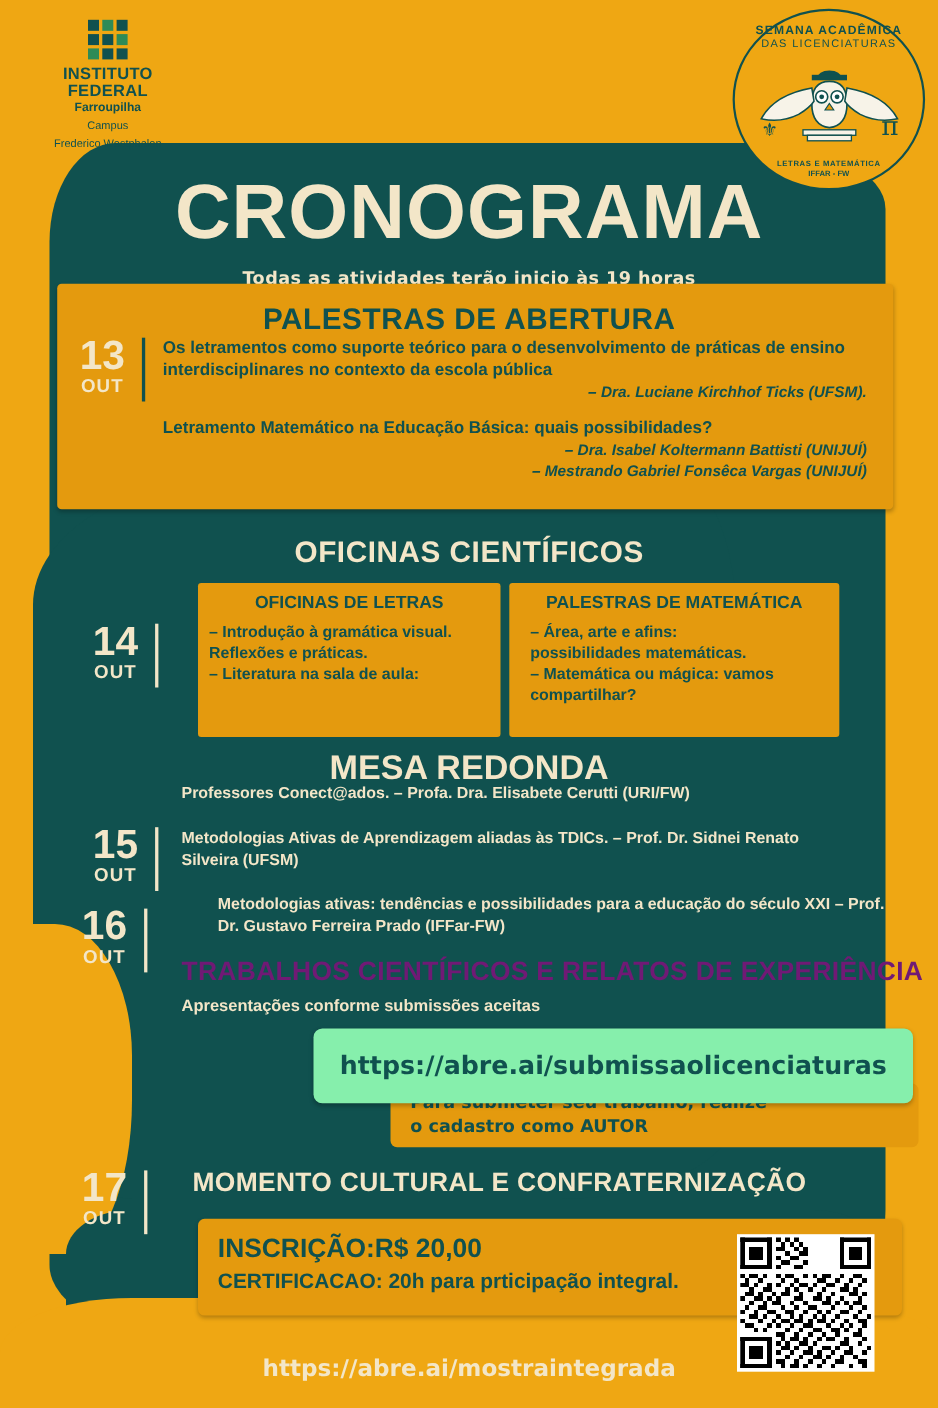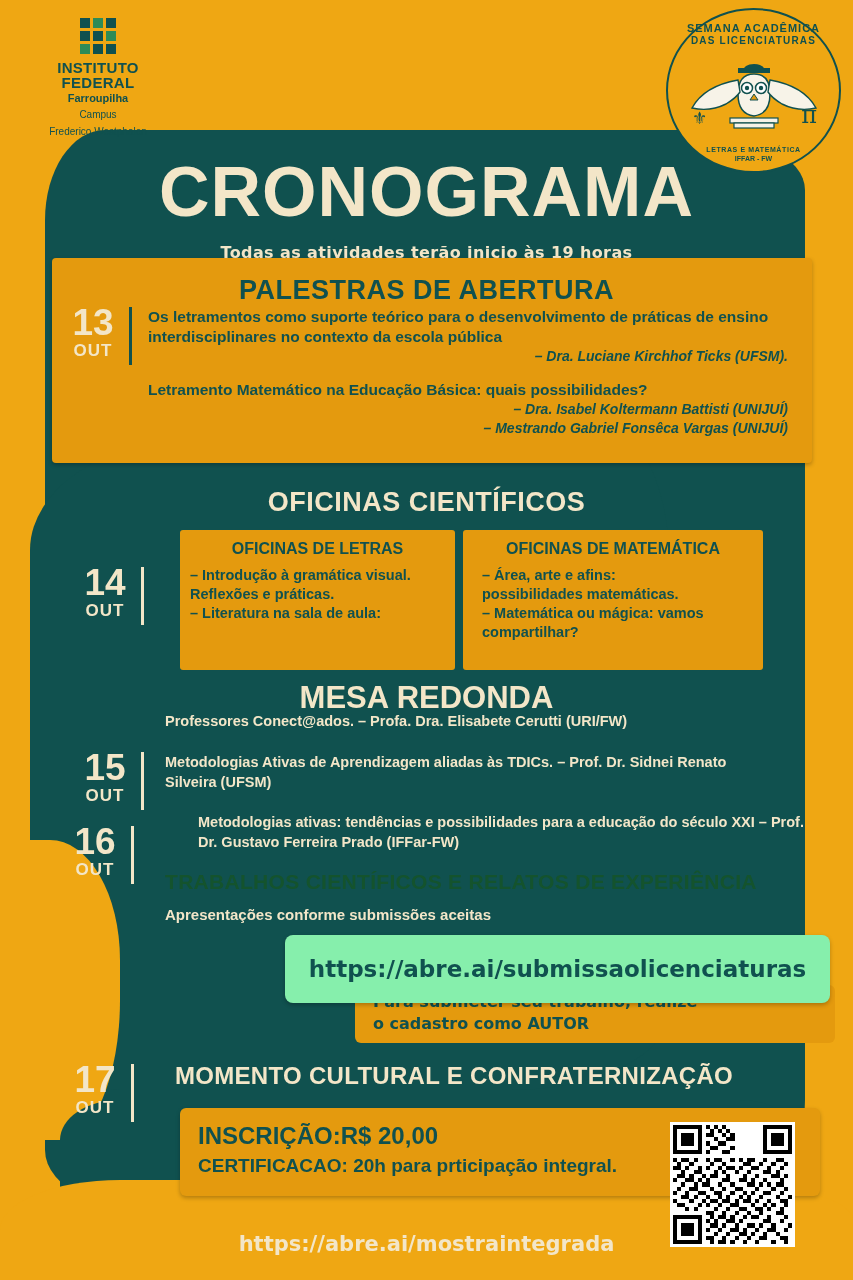--- a/index.html
+++ b/index.html
@@ -49,21 +49,21 @@
   .logo-sem{position:absolute;right:12px;top:8px;width:175px;height:165px;text-align:center;}
   .logo-sem .circle{
     position:absolute;inset:0;border:2px solid #10514f;border-radius:50%;
     background:#efa713;
   }
   .logo-sem .t-top{
     position:absolute;top:14px;left:0;right:0;font-size:11px;font-weight:bold;
     color:#10514f;letter-spacing:1px;
   }
   .logo-sem .t-top2{
-    position:absolute;top:27px;left:0;right:0;font-size:10px;font-weight:bold;
+    position:absolute;top:27px;left:0;right:0;font-size:10px;font-weight:normal;
     color:#10514f;letter-spacing:1.2px;
   }
   .logo-sem .t-bot{
     position:absolute;bottom:20px;left:0;right:0;font-size:7px;font-weight:bold;
     color:#10514f;letter-spacing:.6px;
   }
   .logo-sem .t-bot2{
     position:absolute;bottom:11px;left:0;right:0;font-size:7px;font-weight:bold;color:#10514f;
   }
   .owl{position:absolute;top:44px;left:50%;transform:translateX(-50%);}
@@ -117,21 +117,21 @@
   .d15{left:72px;top:750px;}
   .mr1{position:absolute;left:165px;top:713px;width:650px;
        font-size:14.5px;font-weight:bold;color:#f3e6c8;}
   .mr2{position:absolute;left:165px;top:752px;width:600px;
        font-size:14.5px;font-weight:bold;color:#f3e6c8;line-height:20px;}
   .mr3{position:absolute;left:165px;top:812px;width:620px;
        font-size:14.5px;font-weight:bold;color:#f3e6c8;line-height:20px;margin-left:33px;}
 
   
   .d16{left:62px;top:824px;}
-  .h16{position:absolute;left:165px;top:870px;font-size:21px;font-weight:bold;color:#14532d;letter-spacing:.3px;}
+  .h16{position:absolute;left:165px;top:870px;font-size:24px;font-weight:bold;color:#701a75;letter-spacing:.3px;}
   .s16{position:absolute;left:165px;top:906px;font-size:15px;font-weight:bold;color:#f3e6c8;}
 
   .link-pill{
     position:absolute;left:285px;top:935px;width:545px;height:68px;background:#86efac;
     border-radius:8px;display:flex;align-items:center;justify-content:center;
     box-shadow:0 2px 4px rgba(0,0,0,.25);
   }
   .link-pill span{font-family:"DejaVu Sans",sans-serif;font-size:23px;color:#10514f;font-weight:600;}
   .note-pill{
     position:absolute;left:355px;top:985px;width:480px;height:58px;background:#e49a0e;
@@ -241,21 +241,21 @@
   <div class="n">14</div>
   <div class="m">OUT</div>
   <div class="bar"></div>
 </div>
 <div class="of-h" style="left:180px;top:540px;width:275px;">OFICINAS DE LETRAS</div>
 <div class="of-b" style="left:190px;top:566px;width:250px;">
   <div>– Introdução à gramática visual.</div>
   <div>Reflexões e práticas.</div>
   <div>– Literatura na sala de aula:</div>
 </div>
-<div class="of-h" style="left:463px;top:540px;width:300px;">OFICINAS DE MATEMÁTICA</div>
+<div class="of-h" style="left:463px;top:540px;width:300px;">PALESTRAS DE MATEMÁTICA</div>
 <div class="of-b" style="left:482px;top:566px;width:270px;">
   <div>– Área, arte e afins:</div>
   <div>possibilidades matemáticas.</div>
   <div>– Matemática ou mágica: vamos</div>
   <div>compartilhar?</div>
 </div>
 
 <div class="h-mr">MESA REDONDA</div>
 <div class="day d15">
   <div class="n">15</div>

